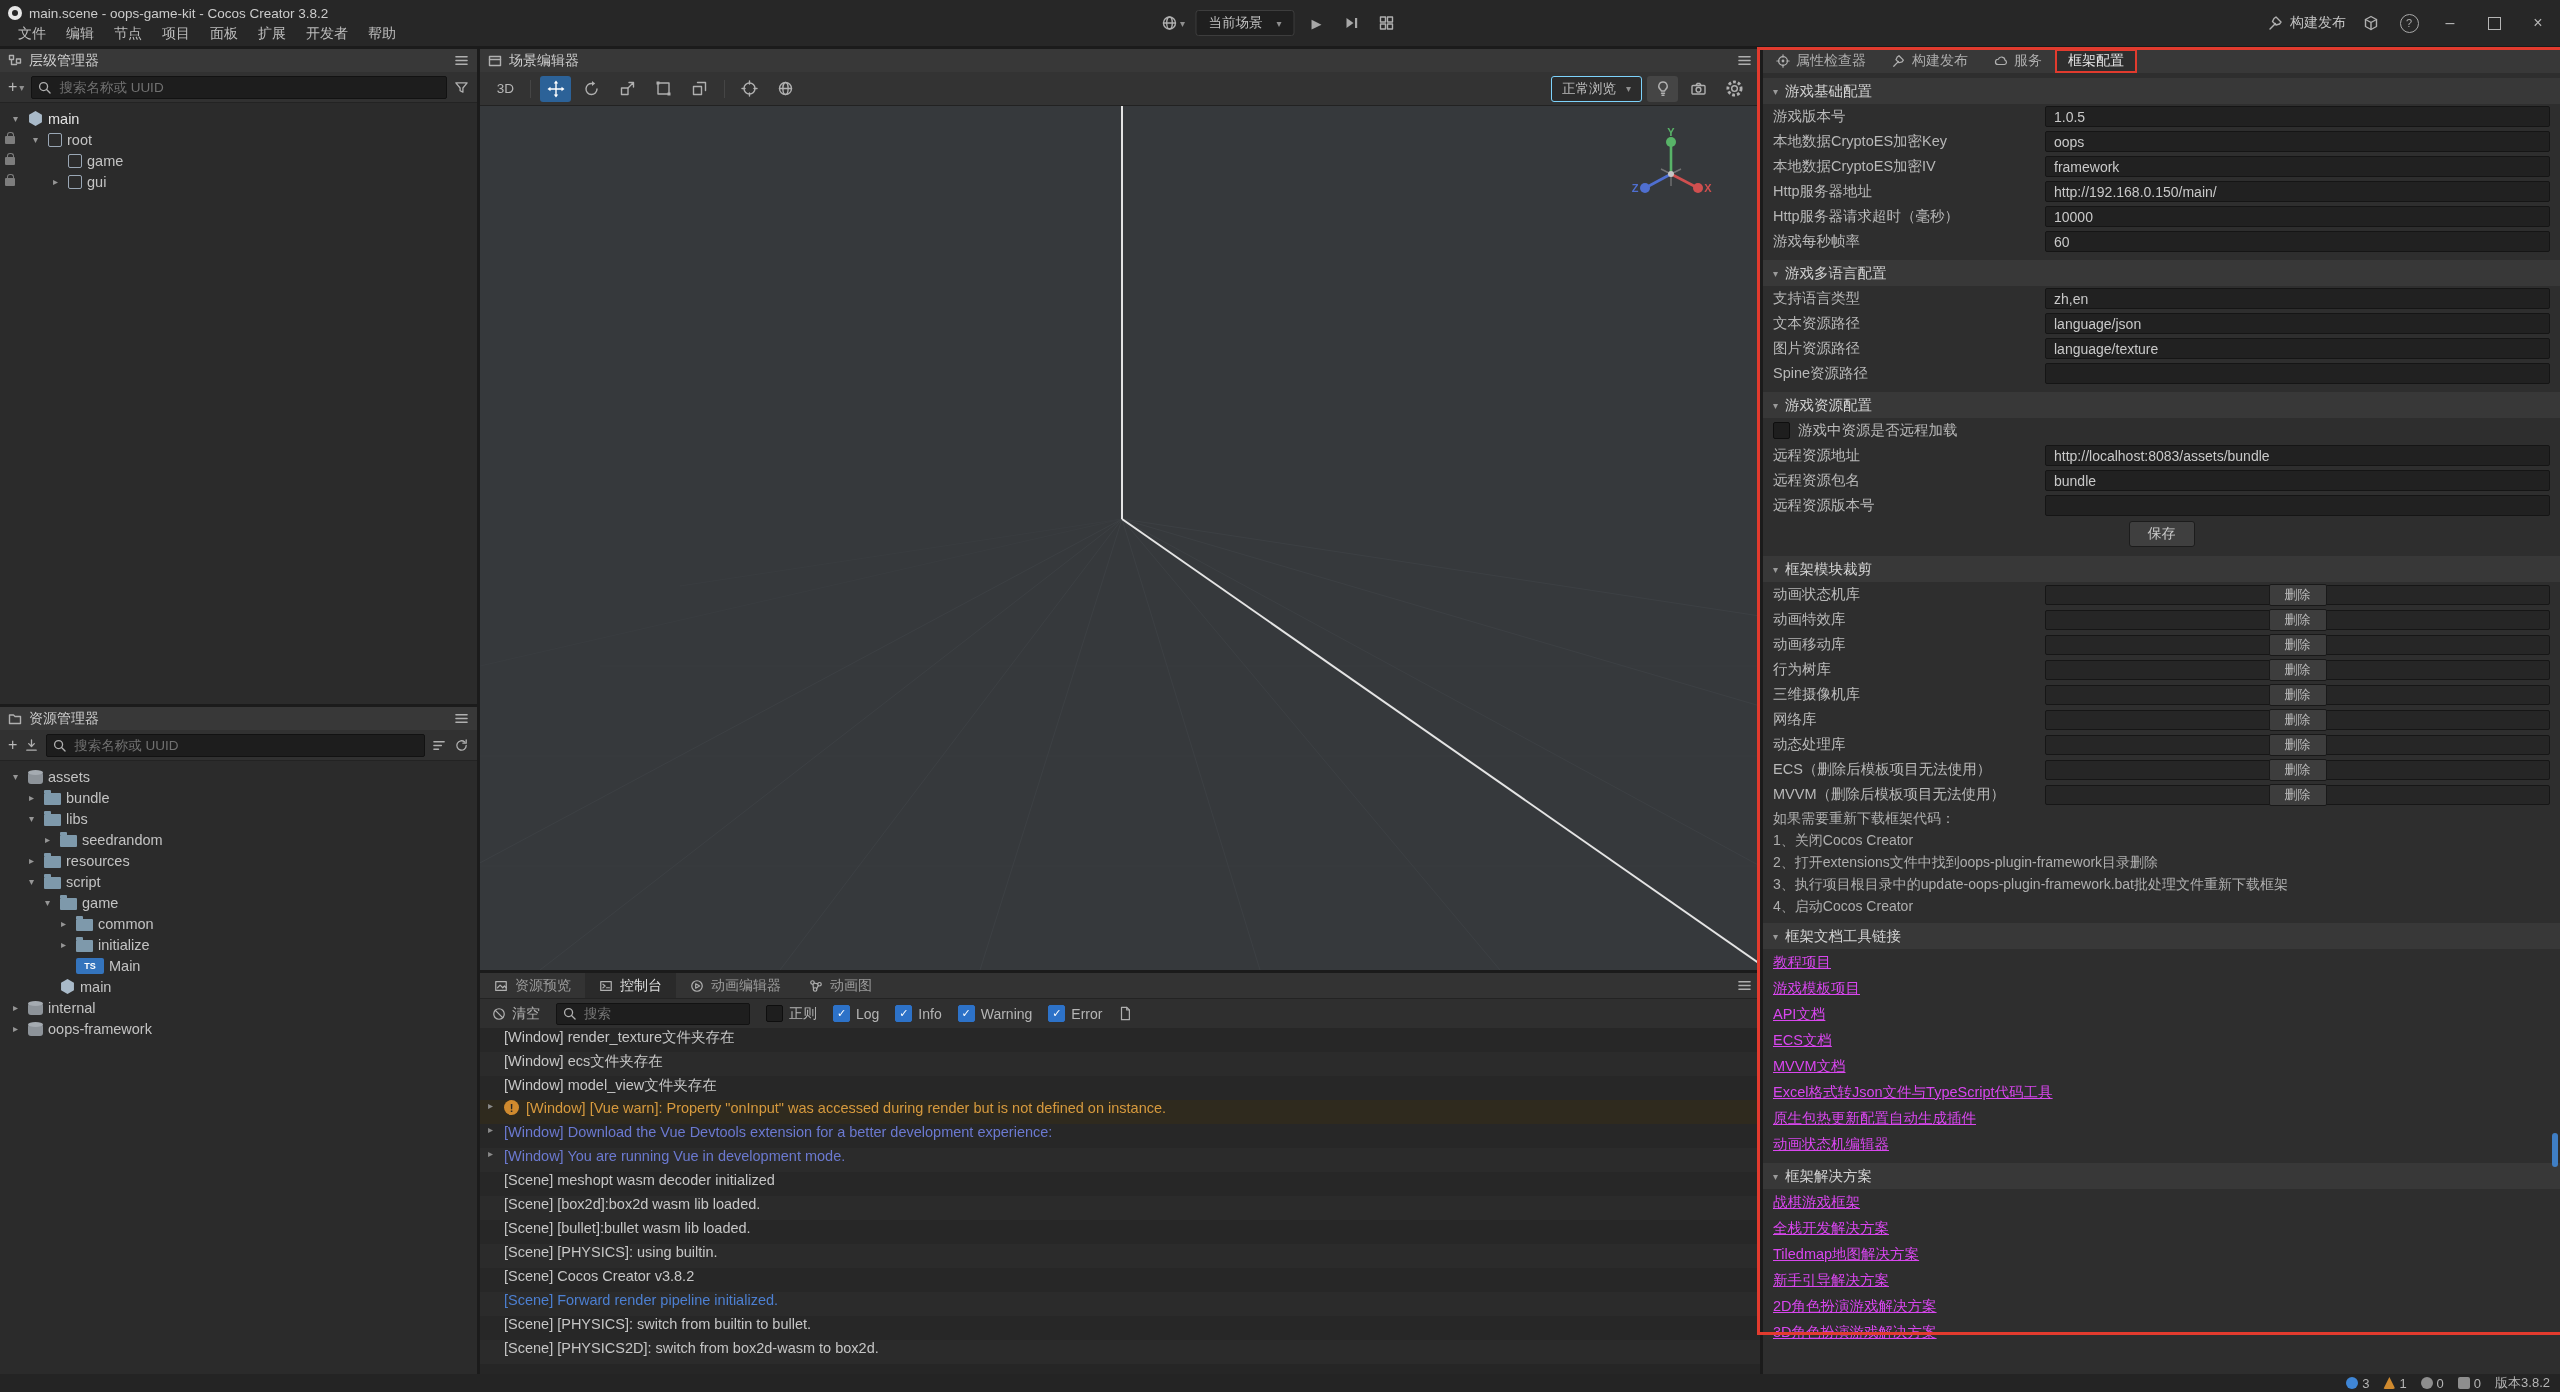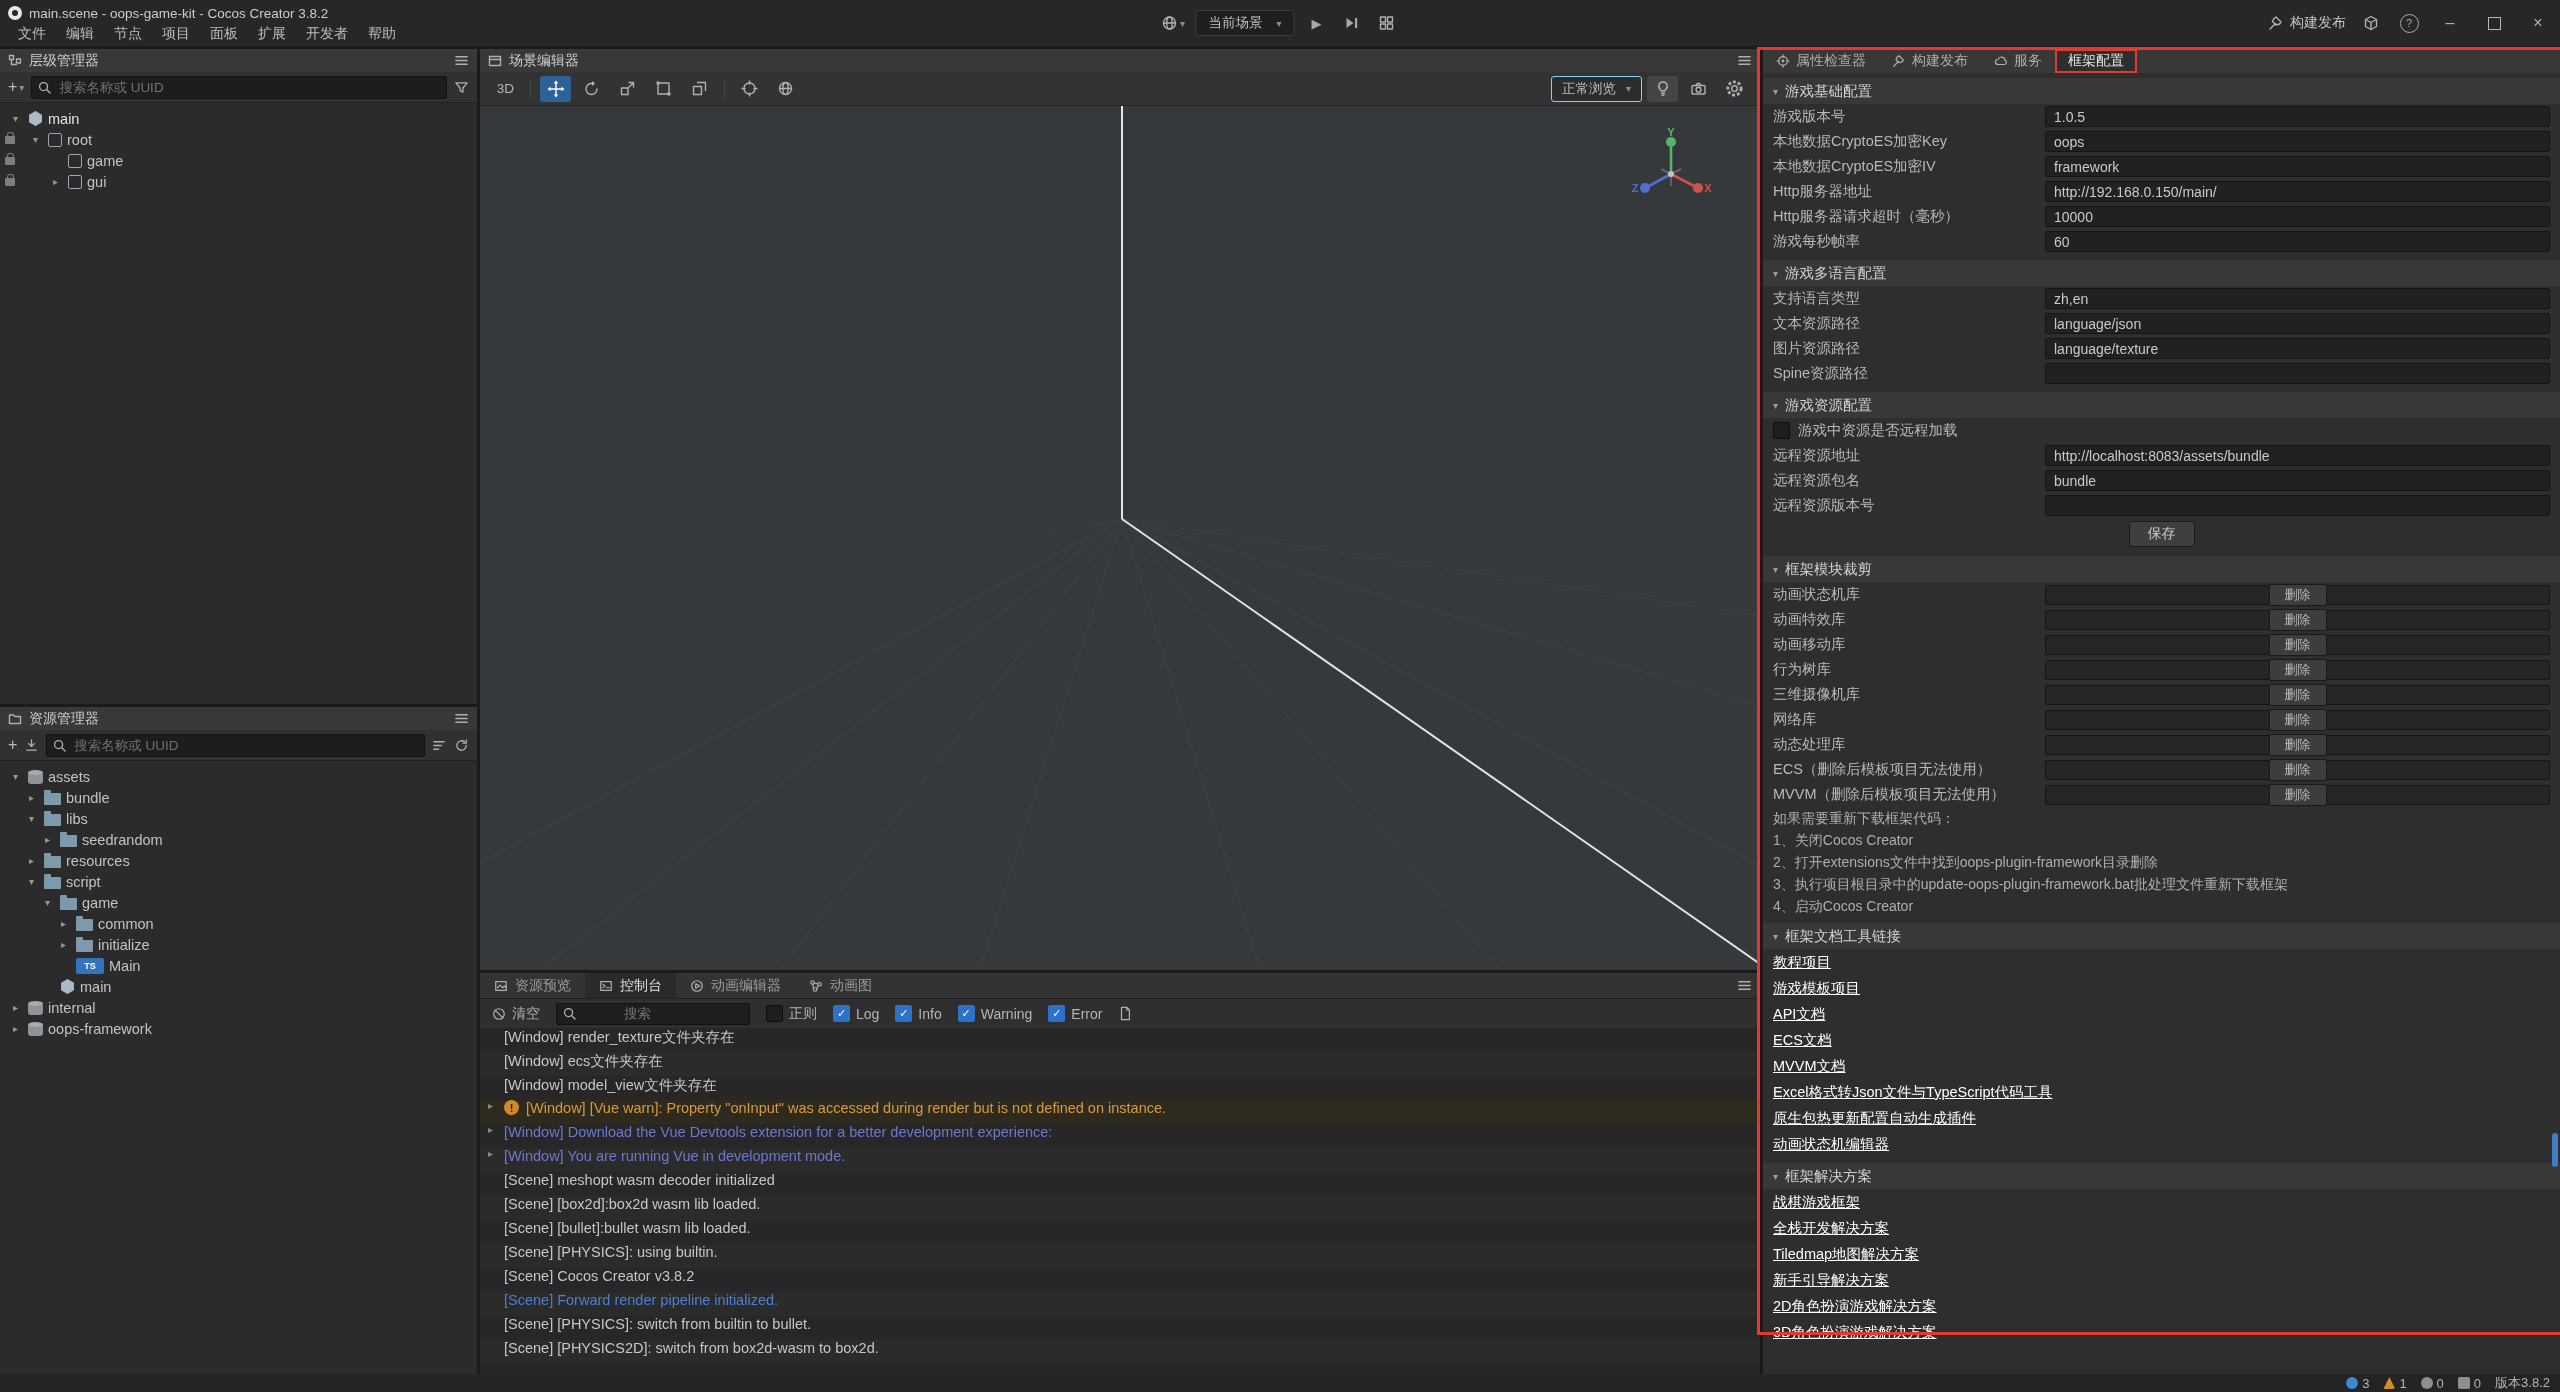--- a/index.html
+++ b/index.html
@@ -73,21 +73,21 @@
   #view-gizmo{position:absolute;right:46px;top:22px;}
 
   
   #panel-console{left:480px;top:973px;width:1280px;height:401px;}
   .console-tabs{height:25px;background:#333333;display:flex;align-items:stretch;border-bottom:1px solid #232323;}
   .console-tab{display:flex;align-items:center;gap:7px;padding:0 14px;font-size:14px;color:#9c9c9c;}
   .console-tab.active{background:#2a2a2a;color:#dedede;}
   .console-toolbar{height:29px;background:#2f2f2f;display:flex;align-items:center;gap:16px;padding:0 12px;border-bottom:1px solid #242424;}
   .clear-btn{display:flex;align-items:center;gap:6px;color:#b0b0b0;font-size:14px;}
   .console-search{width:180px;height:20px;background:#1e1e1e;border:1px solid #121212;border-radius:2px;display:flex;align-items:center;gap:6px;padding:0 6px;}
-  .console-search input{flex:1;min-width:0;background:transparent;border:none;outline:none;color:#9a9a9a;font-size:13.5px;font-family:inherit;margin-left:40px;}
+  .console-search input{flex:1;min-width:0;background:transparent;border:none;outline:none;color:#9a9a9a;font-size:13.5px;font-family:inherit;}
   .chk-item{display:flex;align-items:center;gap:6px;font-size:14px;color:#b5b5b5;}
   .checkbox{width:15px;height:15px;background:#1e1e1e;border:1px solid #0e0e0e;border-radius:2px;display:flex;align-items:center;justify-content:center;font-size:11px;color:transparent;flex:none;}
   .checkbox.checked{background:#2d72c8;border-color:#2d72c8;color:#fff;}
   #console-logs{position:absolute;left:0;top:55px;right:0;bottom:0;background:#262626;overflow:hidden;}
   .log-row{height:24px;display:flex;align-items:flex-start;padding:0 8px;background:#272727;white-space:nowrap;}
   .log-row.alt{background:#2b2b2b;}
   .log-caret{width:16px;font-size:10px;color:#8a8a8a;flex:none;}
   .warn-badge{width:15px;height:15px;border-radius:50%;background:#d08a2e;color:#262626;font-size:11px;font-weight:bold;display:flex;align-items:center;justify-content:center;margin-right:7px;flex:none;}
   .log-text{font-size:14.5px;color:#c6c6c6;}
   .t-warn{background:#2f2a1e !important;}
@@ -109,21 +109,21 @@
   .row-label{width:272px;flex:none;font-size:14.5px;color:#b8b8b8;white-space:nowrap;overflow:hidden;}
   .row-value{flex:1;display:flex;align-items:flex-end;position:relative;}
   .cfg-input{width:100%;height:21px;background:#212121;border:1px solid #151515;border-radius:2px;color:#c9c9c9;font-size:14px;padding:0 8px;font-family:inherit;outline:none;box-sizing:border-box;}
   .chk-label{font-size:14.5px;color:#b8b8b8;margin-left:8px;}
   .row-center{justify-content:center;height:32px;}
   .save-btn{background:#3f3f3f;border:1px solid #1c1c1c;border-radius:3px;color:#cccccc;font-size:14px;padding:3px 18px;font-family:inherit;}
   .strip{display:block;width:100%;height:20px;background:#262626;border:1px solid #161616;border-radius:2px;box-sizing:border-box;}
   .delete-btn{position:absolute;left:50%;top:50%;transform:translate(-50%,-50%);background:#3d3d3d;border:1px solid #191919;border-radius:2px;color:#b9b9b9;font-size:13px;padding:1px 15px;font-family:inherit;}
   .note-row{height:22px;line-height:22px;padding:0 10px;font-size:14px;color:#aeaeae;white-space:nowrap;overflow:hidden;}
   .link-row{height:26px;display:flex;align-items:center;padding:0 10px;}
-  .cfg-link{color:#ffffff;text-decoration:underline;font-size:14.5px;cursor:pointer;}
+  .cfg-link{color:#d946ef;text-decoration:underline;font-size:14.5px;cursor:pointer;}
   .insp-scrollbar{position:absolute;right:2px;top:24px;bottom:0;width:6px;}
   .insp-thumb{position:absolute;left:0;top:1060px;width:6px;height:34px;background:#3f7ec4;border-radius:3px;}
 
   
   #annotation-rect{position:absolute;left:1757px;top:47px;width:800px;height:1282px;border:3px solid #e23b2e;pointer-events:none;z-index:50;}
 
   
   #statusbar{position:absolute;left:0;top:1374px;width:2560px;height:18px;background:#242424;display:flex;align-items:center;justify-content:flex-end;gap:14px;padding-right:10px;box-sizing:border-box;font-size:13px;color:#b5b5b5;}
   .sb-badge{display:flex;align-items:center;gap:4px;}
   .dot{width:12px;height:12px;border-radius:50%;}

